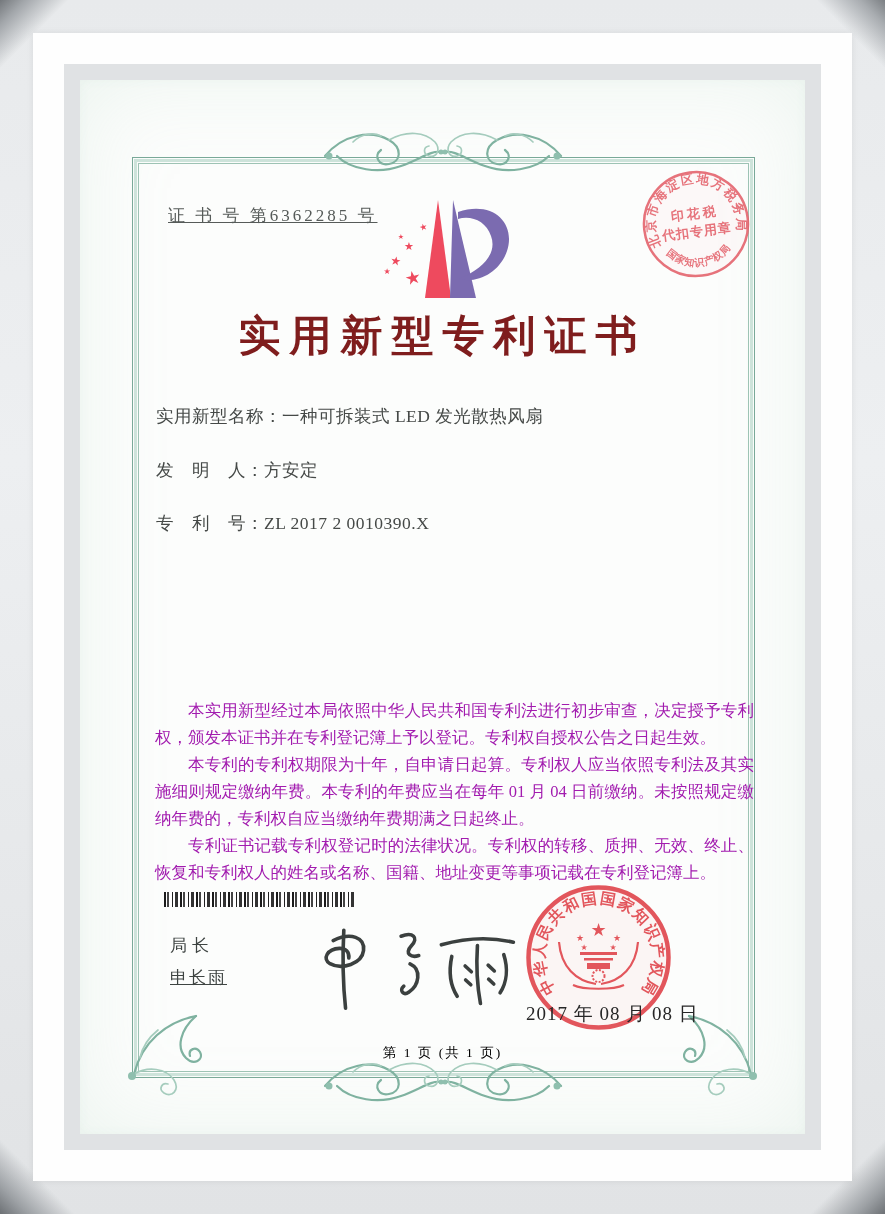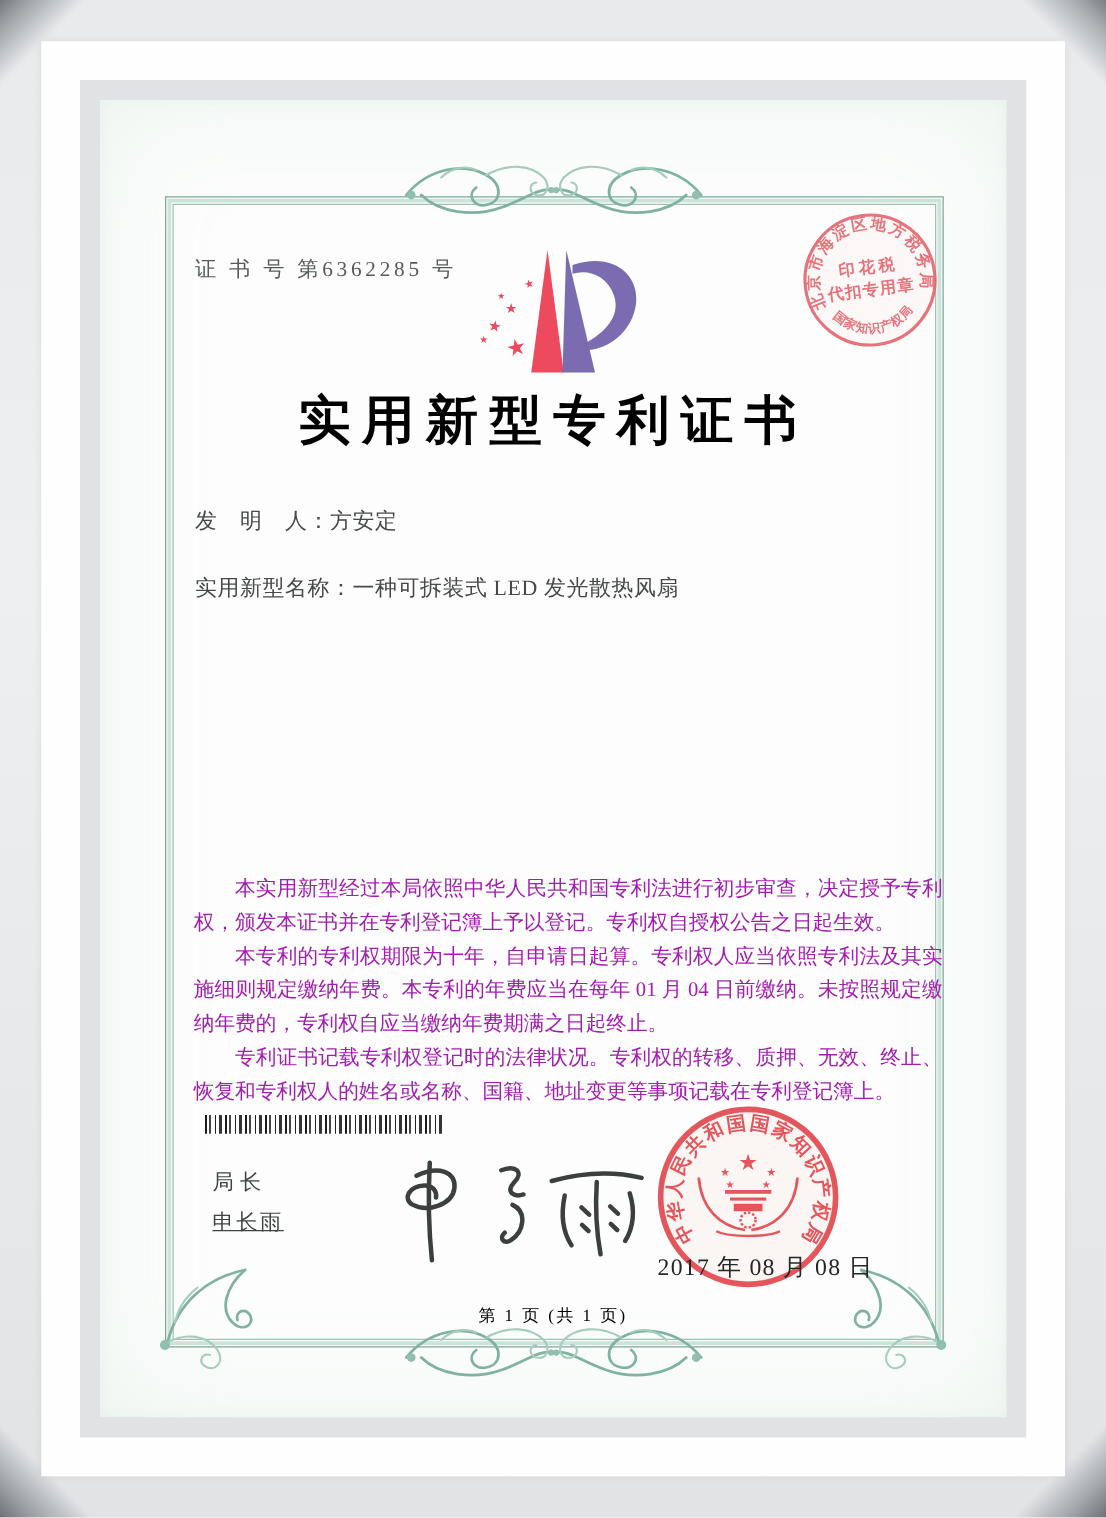--- a/index.html
+++ b/index.html
@@ -19,23 +19,23 @@
   .band-white{position:absolute;inset:33px;background:#fefefe;box-shadow:0 0 7px rgba(0,0,0,.07);}
   .band-gray{position:absolute;inset:64px;background:#e0e2e4;}
   .paper{position:absolute;inset:80px;background:#fcfdfc;
     box-shadow:inset 0 0 90px rgba(158,199,180,.17), inset 0 0 10px rgba(158,199,180,.10);}
   
   .green-border{position:absolute;left:132px;top:157px;width:621px;height:919px;border:1px solid #79a998;}
   .green-border::before{content:"";position:absolute;inset:1px;border:3px solid #cde3da;}
   .green-border::after{content:"";position:absolute;inset:5px;border:1px solid #9dc3b4;}
   
   .abs{position:absolute;}
-  .cert-number{left:156px;top:204px;font-size:17px;letter-spacing:3px;color:#565b59;}
+  .cert-number{left:168px;top:204px;font-size:17px;letter-spacing:3px;color:#565b59;text-decoration:underline;}
   .title{left:0;right:0;top:308px;text-align:center;font-size:42px;font-weight:600;
-         letter-spacing:9px;color:#000000;}
+         letter-spacing:9px;color:#7f1d1d;}
   .fields{left:156px;top:404px;width:600px;}
   .field-row{height:53.5px;font-size:17.5px;color:#45494 7;color:#454947;letter-spacing:.5px;white-space:nowrap;}
   .paragraphs{left:155px;top:697px;width:599px;font-size:16.5px;line-height:27px;
               color:#a21caf;text-align:justify;}
   .paragraphs p{margin:0;text-indent:2em;}
   .barcode{left:164px;top:892px;width:190px;height:15px;
     background:repeating-linear-gradient(90deg,#1b1b1b 0 2px,#fff 2px 3px,#454545 3px 5px,#fff 5px 8px,#222 8px 9px,#fff 9px 11px,#333 11px 14px,#fff 14px 16px);}
   .signer-title{left:170px;top:934px;font-size:17px;color:#3e4442;letter-spacing:5px;}
   .signer-name{left:170px;top:966px;font-size:17px;color:#3e4442;letter-spacing:2px;text-decoration:underline;}
   .seal-date{left:526px;top:1001px;font-size:19px;font-weight:500;color:#262626;letter-spacing:1px;}
@@ -131,24 +131,27 @@
     <textPath href="#stamp-arc-bot">国家知识产权局</textPath>
   </text>
   <text x="60" y="54" font-size="13" letter-spacing="3" text-anchor="middle" class="stampred" font-weight="bold">印花税</text>
   <text x="60" y="72" font-size="13" letter-spacing="1" text-anchor="middle" class="stampred" font-weight="bold">代扣专用章</text>
 </svg>
 
 <div class="abs title">实用新型专利证书</div>
 
 <div class="abs fields">
   <div class="field-row">
+    <span>实用新型名称：</span><span>一种可拆装式 LED 发光散热风扇</span>
+  </div>
+  <div class="field-row">
     <span>发　明　人：</span><span>方安定</span>
   </div>
   <div class="field-row">
-    <span>实用新型名称：</span><span>一种可拆装式 LED 发光散热风扇</span>
+    <span>专　利　号：</span><span>ZL 2017 2 0010390.X</span>
   </div>
 </div>
 
 <div class="abs paragraphs">
   <p>本实用新型经过本局依照中华人民共和国专利法进行初步审查，决定授予专利权，颁发本证书并在专利登记簿上予以登记。专利权自授权公告之日起生效。</p>
   <p>本专利的专利权期限为十年，自申请日起算。专利权人应当依照专利法及其实施细则规定缴纳年费。本专利的年费应当在每年 01 月 04 日前缴纳。未按照规定缴纳年费的，专利权自应当缴纳年费期满之日起终止。</p>
   <p>专利证书记载专利权登记时的法律状况。专利权的转移、质押、无效、终止、恢复和专利权人的姓名或名称、国籍、地址变更等事项记载在专利登记簿上。</p>
 </div>
 
 <div class="abs barcode"></div>

